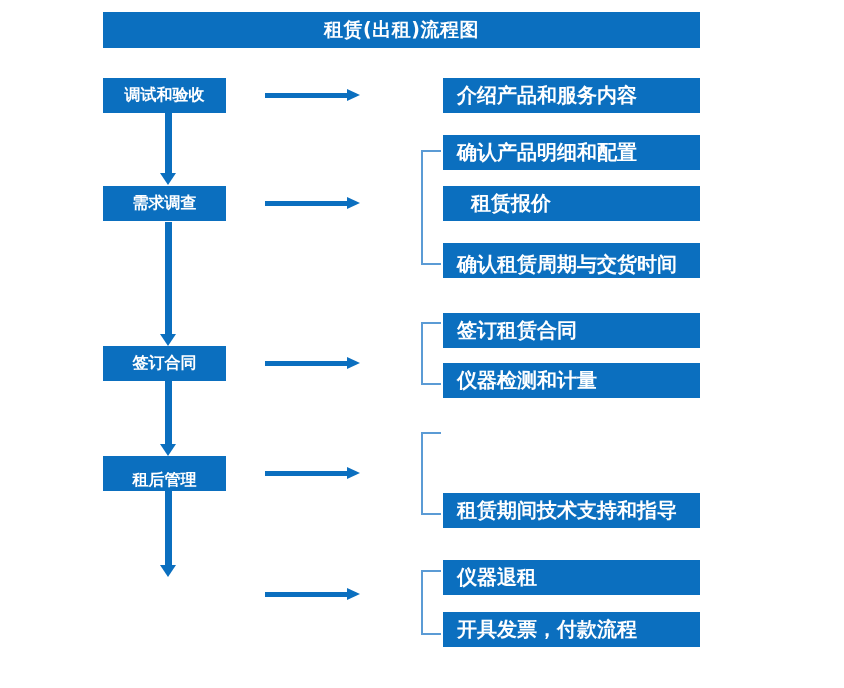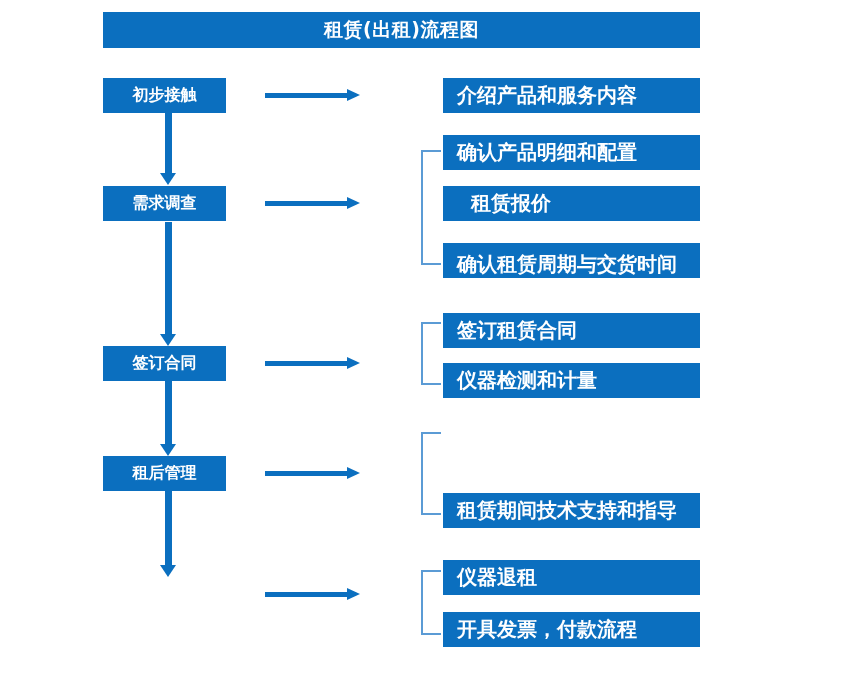--- a/index.html
+++ b/index.html
@@ -118,32 +118,32 @@
   }
 </style>
 </head>
 <body>
 
 <div id="canvas">
 
   <div class="title-bar">租赁(出租)流程图</div>
 
   <div class="box stage" style="top:78px;">
-    <span>初步接触</span>
+    <span>调试和验收</span>
   </div>
 
   <div class="box stage" style="top:186px;">
     <span>需求调查</span>
   </div>
 
   <div class="box stage" style="top:346px;">
     <span>签订合同</span>
   </div>
 
-  <div class="box stage" style="top:456px;">
+  <div class="box stage" style="top:456px;align-items:flex-end;">
     <span>租后管理</span>
   </div>
 
 
   <div class="arrow-v" style="top:113px; height:72px;">
     <div class="shaft" style="height:60px;"></div>
     <div class="head" style="top:60px;"></div>
   </div>
 
   <div class="arrow-v" style="top:222px; height:124px;">

